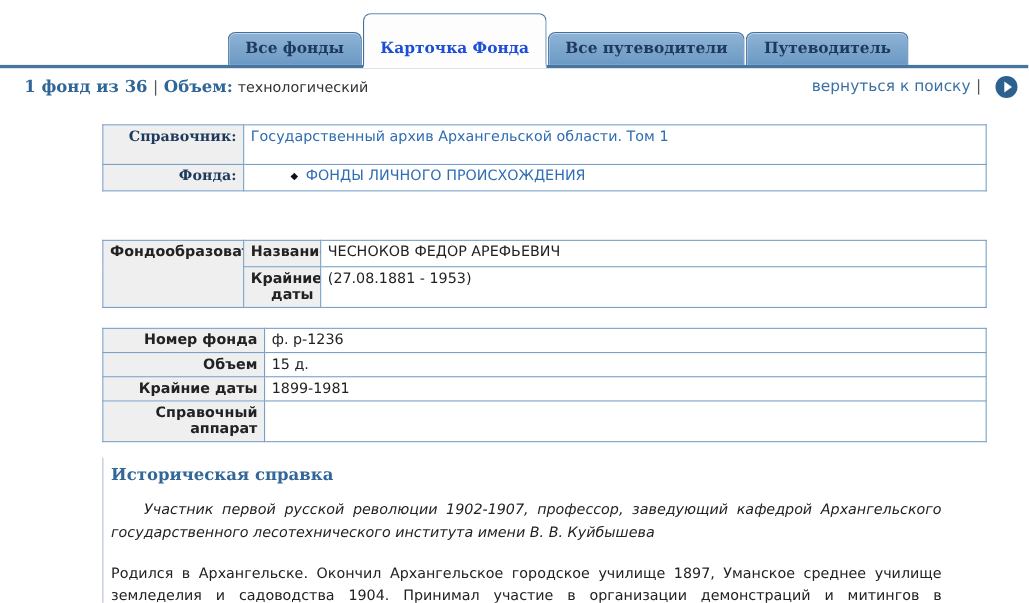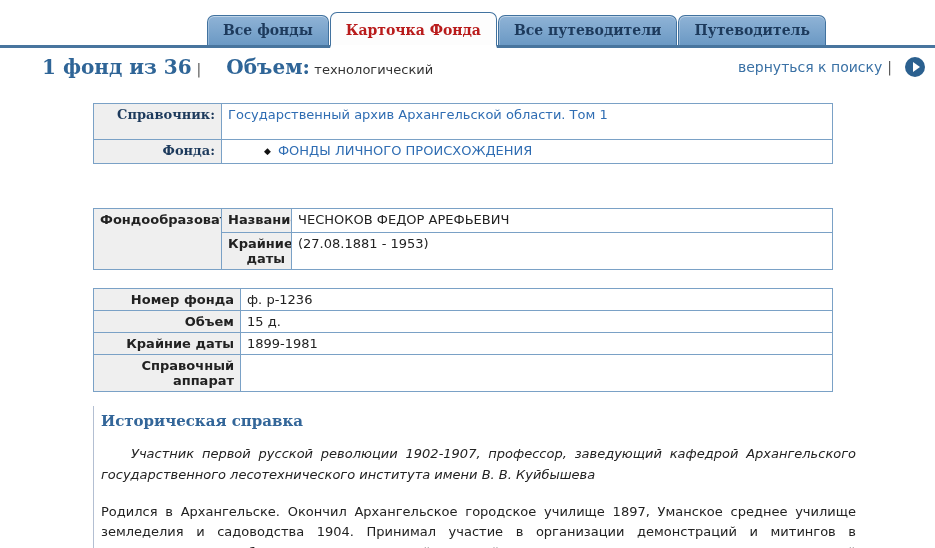--- a/index.html
+++ b/index.html
@@ -30,41 +30,40 @@
     border: 1px solid #41729f;
     border-bottom: none;
     border-radius: 7px 7px 0 0;
     padding: 6px 15px 7px 15px;
     box-shadow: inset 0 1px 0 rgba(255,255,255,.45), inset 1px 0 0 rgba(255,255,255,.25);
     cursor: pointer;
     white-space: nowrap;
   }
   .tab.active {
     background: #fdfdfd;
-    color: #b91c1c;
-    padding-top: 9px;
+    color: #1d4ed8;
+    padding-top: 23px;
     margin-bottom: -3px;
     border-bottom: 3px solid #ffffff;
     box-shadow: inset 0 1px 0 rgba(255,255,255,.9);
   }
 
   
   .statusbar {
     display: flex;
     justify-content: space-between;
     align-items: center;
     padding: 7px 10px 6px 22px;
   }
   .status-left { font-size: 14px; }
   .result-count, .query-label {
     font-family: "DejaVu Serif", serif;
     font-weight: bold;
-    font-size: 20px;
+    font-size: 15px;
     color: #2f6597;
-    margin-left: 20px;
   }
   .pipe { color: #555; margin: 0 5px; font-size: 14px; }
   .query-value { font-size: 13px; color: #333; }
   .status-right { display: flex; align-items: center; }
   .back-link {
     font-size: 14px;
     color: #3a71a5;
     text-decoration: none;
     cursor: pointer;
   }
@@ -83,21 +82,21 @@
     width: 0; height: 0;
     border-left: 7px solid #fff;
     border-top: 5px solid transparent;
     border-bottom: 5px solid transparent;
   }
 
   
   table.tbl {
     border-collapse: collapse;
     margin-left: 93px;
-    width: 740px;
+    width: 804px;
     table-layout: fixed;
     padding-left: 35px;
   }
   table.tbl td {
     border: 1px solid #7aa1c6;
     font-size: 13px;
     padding: 3px 6px;
     vertical-align: top;
     overflow: hidden;
   }

